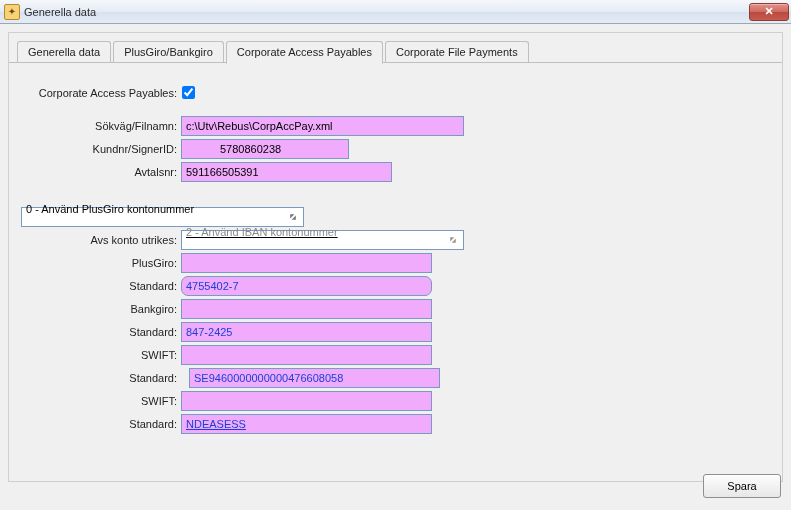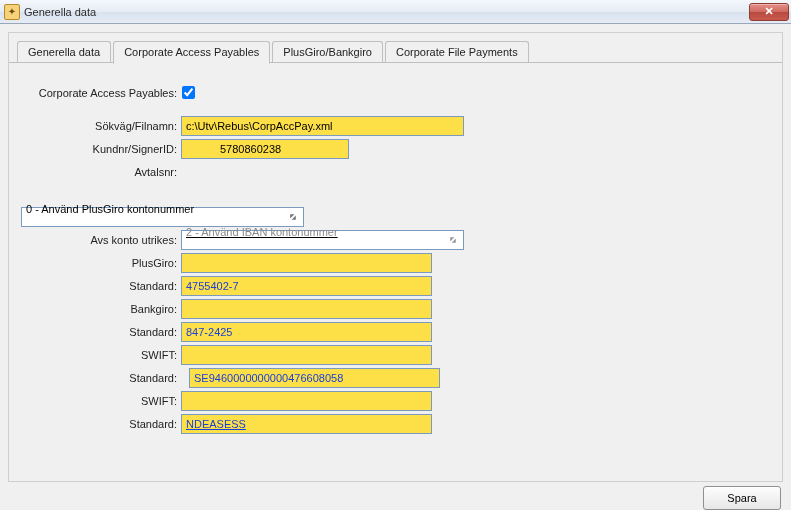--- a/index.html
+++ b/index.html
@@ -115,21 +115,21 @@
     padding-right: 4px;
     color: #222;
   } 
   .chk {
     width: 13px; height: 13px;
     margin-left: 1px;
   }
   input.text {
     height: 20px;
     border: 1px solid #7a9ac0;
-    background: #fde047;
+    background: #f0abfc;
     font: inherit;
     padding: 1px 4px;
     outline: none;
   }
   input.text.blue { color: #1a3fd8; }
   .select-like {
     height: 20px;
     border: 1px solid #7a9ac0;
     background: #fff;
     padding: 1px 20px 16px 4px;
@@ -142,21 +142,21 @@
     right: 2px; top: 1px;
     width: 16px; height: 16px;
     display: flex; align-items: center; justify-content: center;
     color: #6a6a6a;
   }
   .select-like.disabled .val { color: #8a8a8a; }
 
   
   .btnbar {
     position: absolute;
-    right: 10px; bottom: 0;
+    right: 10px; bottom: 12px;
     display: flex;
     gap: 10px;
   }
   .btn {
     min-width: 78px;
     height: 24px;
     border: 1px solid #8f8f8f;
     border-radius: 3px;
     background: linear-gradient(to bottom, #fdfdfd, #e7e7e7);
     box-shadow: inset 0 1px 0 rgba(255,255,255,.8);
@@ -177,25 +177,25 @@
   </div>
 </div>
 
 <div class="client">
   <div class="panel">
 
     <div class="tab-strip">
       <div class="tab">
         <span>Generella data</span>
       </div>
+      <div class="tab">
+        <span>PlusGiro/Bankgiro</span>
+      </div>
       <div class="tab active">
         <span>Corporate Access Payables</span>
-      </div>
-      <div class="tab">
-        <span>PlusGiro/Bankgiro</span>
       </div>
       <div class="tab">
         <span>Corporate File Payments</span>
       </div>
     </div>
 
     <div class="tab-body">
 
       <div class="row" style="margin-bottom:10px;">
         <div class="label">Corporate Access Payables:</div>
@@ -207,20 +207,21 @@
         <input class="text" style="width: 283px;" value="c:\Utv\Rebus\CorpAccPay.xml">
       </div>
 
       <div class="row">
         <div class="label">Kundnr/SignerID:</div>
         <input class="text" style="width: 168px; padding-left: 38px;" value="5780860238">
       </div>
 
       <div class="row gap-below">
         <div class="label">Avtalsnr:</div>
+        <input class="text" style="width: 211px;" value="591166505391">
       </div>
 
       <div class="row">
         <div class="select-like" style="width:283px;">
           <span class="val">0  - Använd PlusGiro kontonummer</span>
           <span class="arrow">
             <svg width="10" height="10" viewBox="0 0 10 10">
                 <path d="M1 5 L4 8 L4 2 Z M6 2 L6 8 L9 5 Z" fill="#777" transform="rotate(45 5 5)"></path>
               </svg>
           </span>
@@ -239,21 +240,21 @@
         </div>
       </div>
 
       <div class="row">
         <div class="label">PlusGiro:</div>
         <input class="text" style="width: 251px;" value="">
       </div>
 
       <div class="row">
         <div class="label">Standard:</div>
-        <input class="text blue" style="width: 251px;" value="4755402-7">
+        <input class="text blue" style="width: 251px; border-radius: 7px;" value="4755402-7">
       </div>
 
       <div class="row">
         <div class="label">Bankgiro:</div>
         <input class="text" style="width: 251px;" value="">
       </div>
 
       <div class="row">
         <div class="label">Standard:</div>
         <input class="text blue" style="width: 251px;" value="847-2425">

